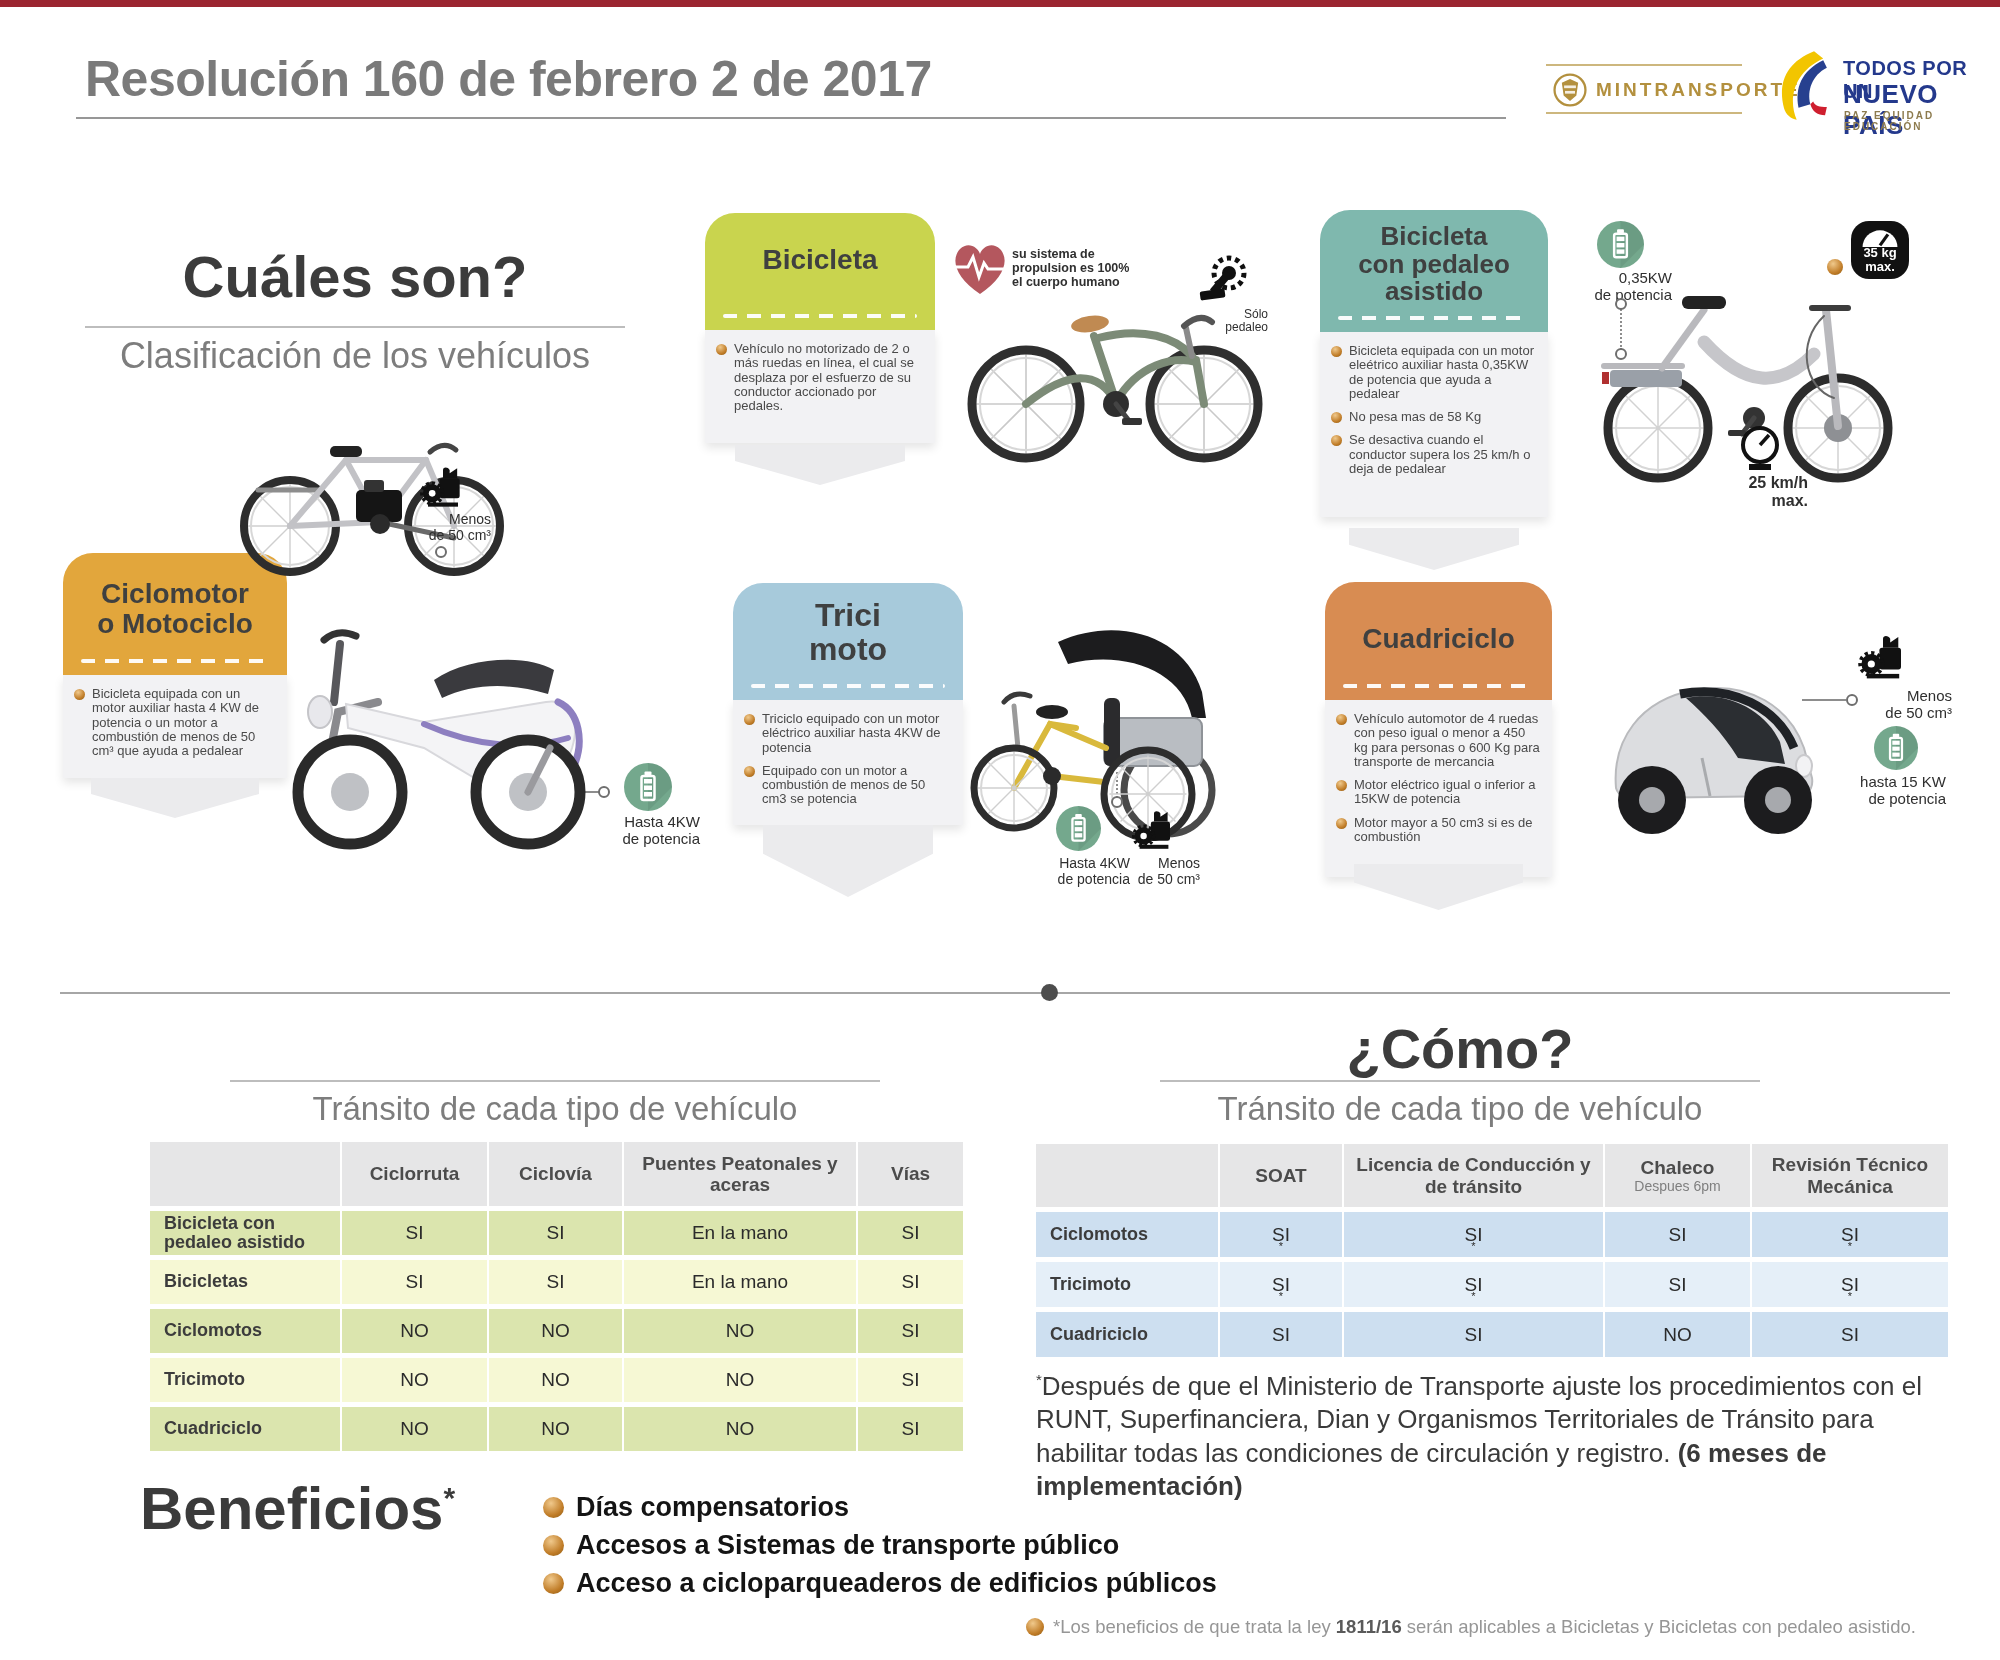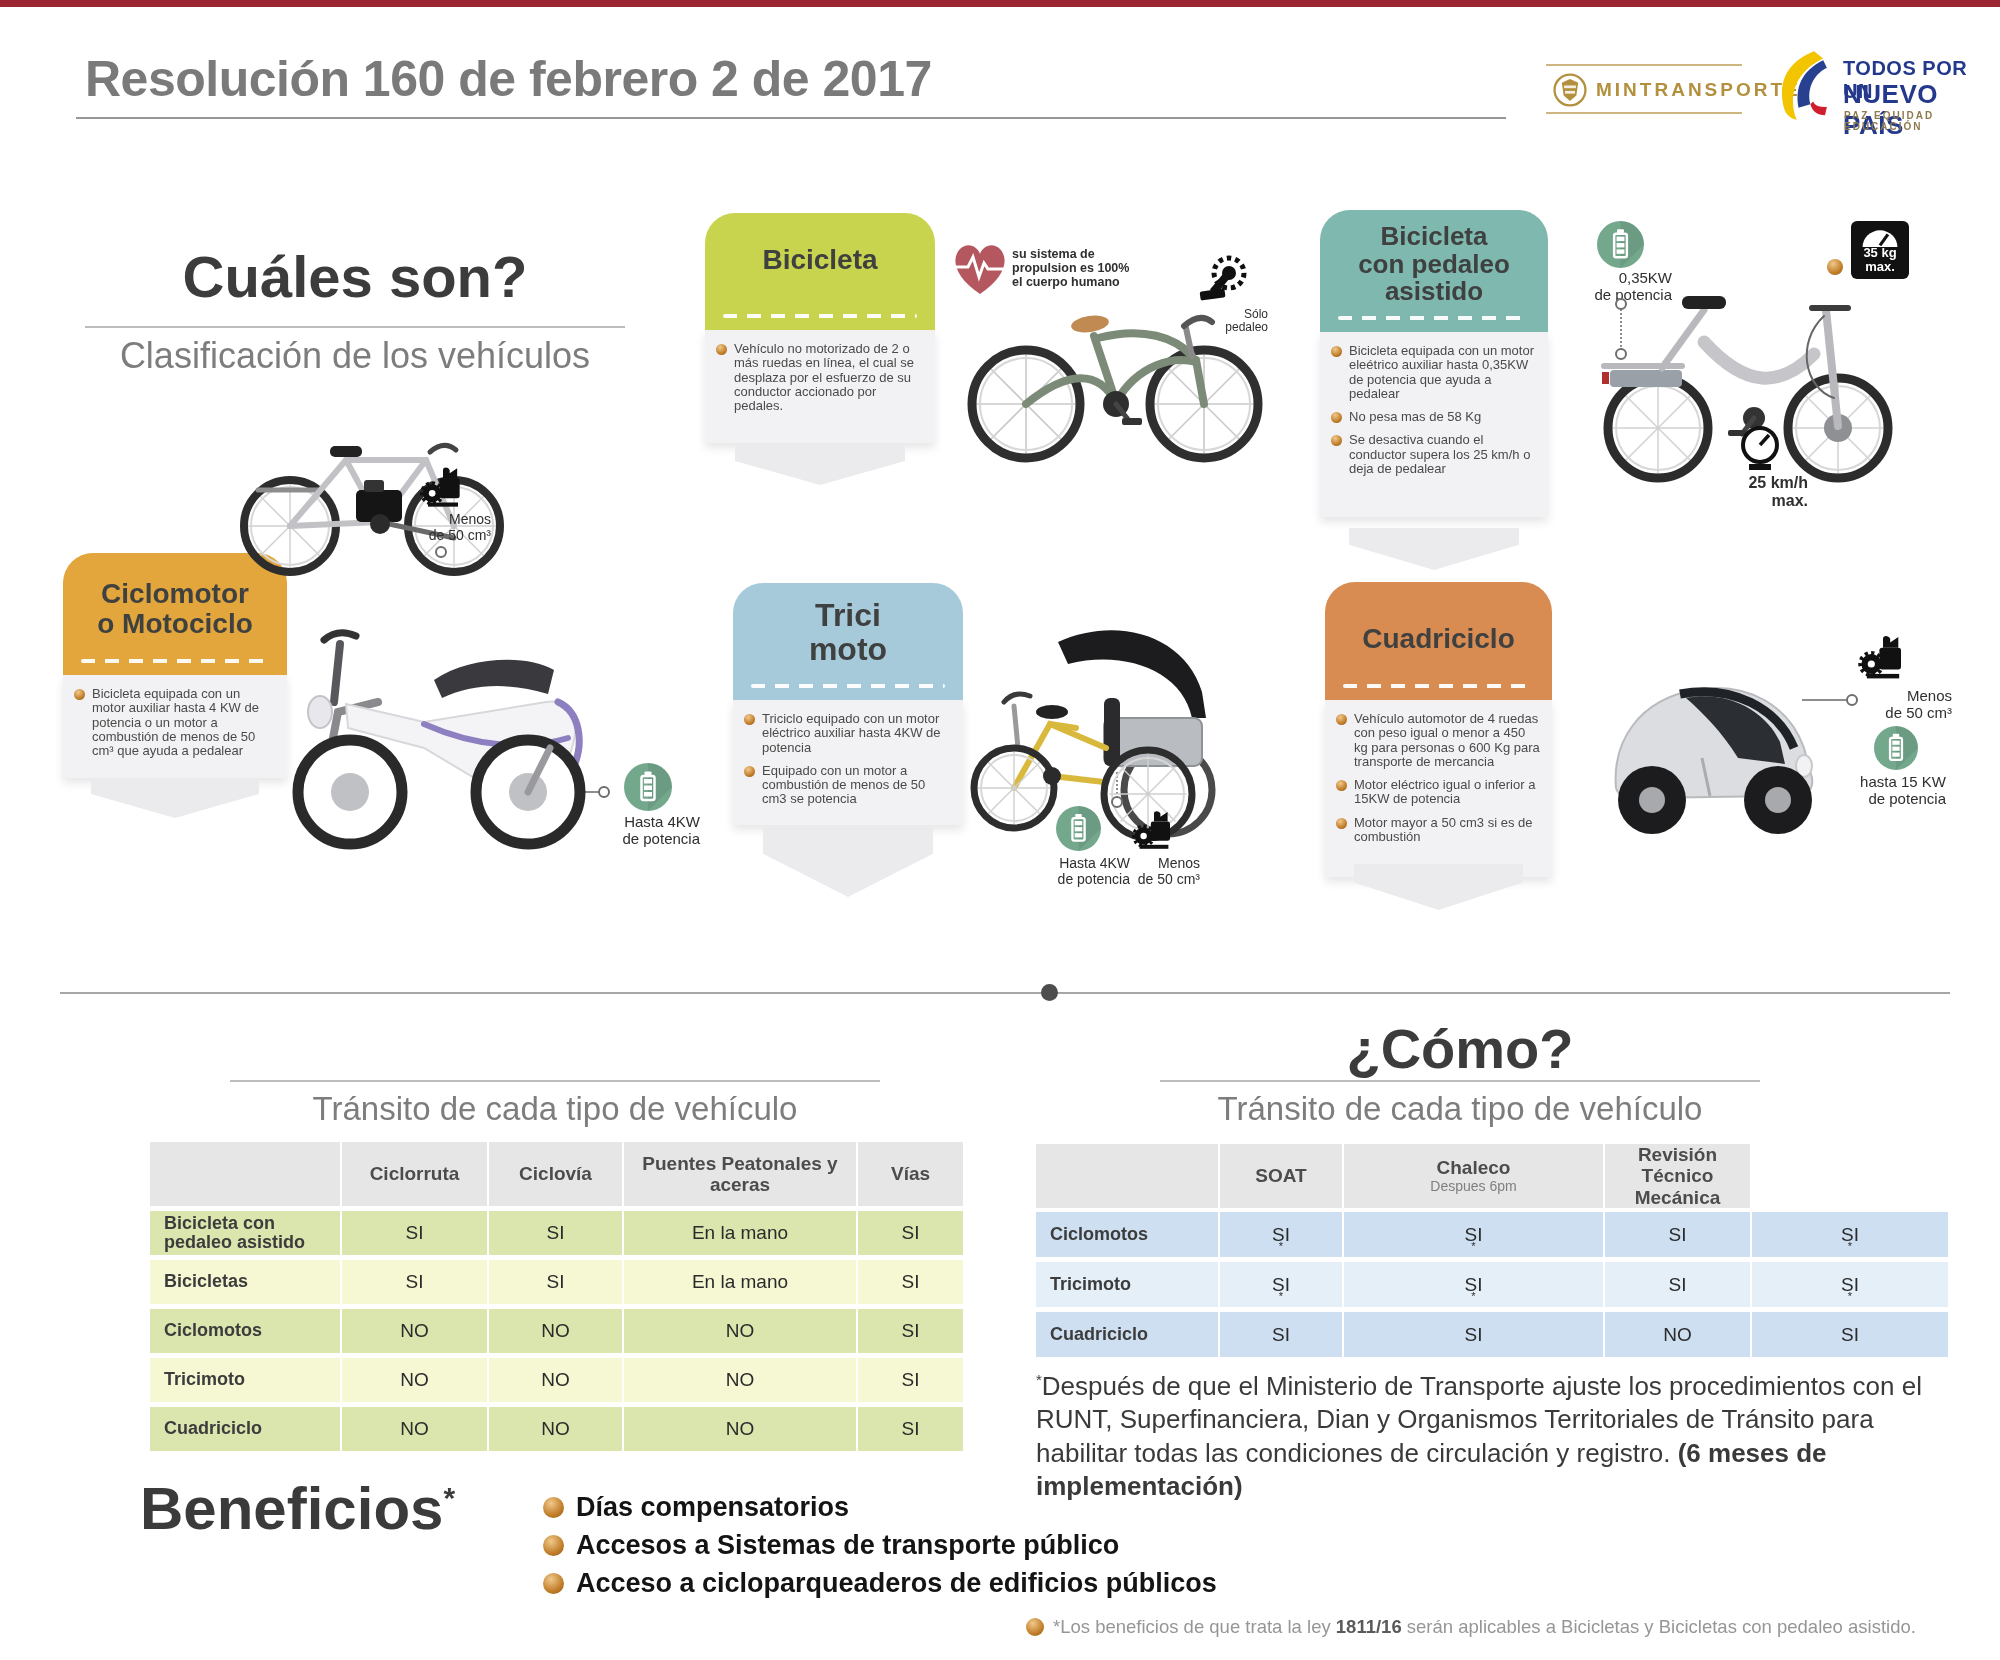--- a/index.html
+++ b/index.html
@@ -35,21 +35,21 @@
   .btext{font-size:13px;line-height:1.1;color:#4a4a4a;}
   .tail{position:absolute;background:#ebebed;clip-path:polygon(0 0,100% 0,100% 40%,50% 100%,0 40%);z-index:1;}
 
   
   .ann{position:absolute;font-size:14px;color:#2f2f2f;text-align:right;line-height:1.12;white-space:pre-line;z-index:4;}
   .ann-b{font-weight:bold;}
   .conn-dot{position:absolute;width:8px;height:8px;border:2px solid #6e6e6e;border-radius:50%;background:#fff;z-index:4;}
   .conn-v{position:absolute;width:0;border-left:2px dotted #8d8d8d;z-index:3;}
   .conn-h{position:absolute;height:0;border-top:2px solid #8d8d8d;z-index:3;}
   .icon{position:absolute;z-index:4;}
-  .scale-box{position:absolute;width:58px;height:58px;background:#111;border-radius:6px;z-index:4;
+  .scale-box{position:absolute;width:58px;height:58px;background:#111;border-radius:18px;z-index:4;
              display:flex;flex-direction:column;align-items:center;padding-top:6px;box-sizing:border-box;}
   .scale-txt{color:#fff;font-weight:bold;font-size:13px;line-height:1.05;text-align:center;white-space:pre-line;margin-top:-2px;}
 
   
   .mid-rule{position:absolute;left:60px;top:992px;width:1890px;height:2px;background:#a6a6a6;}
   .mid-dot{position:absolute;left:1041px;top:984px;width:17px;height:17px;border-radius:50%;background:#4d4d4d;}
 
   
   .ptable{position:absolute;z-index:2;}
   .t-row{display:grid;margin-top:5px;}
@@ -535,20 +535,23 @@
   <div class="h-sub" style="left:1160px;top:1090px;width:600px;font-size:33px;">Tránsito de cada tipo de vehículo</div>
   <div class="ptable t2" style="left:1036px;top:1140px;">
       <div class="t-row t-head">
         <div class="t-cell t-hcell">
           <div></div>
         </div>
         <div class="t-cell t-hcell">
           <div>SOAT</div>
         </div>
         <div class="t-cell t-hcell">
+          <div>Licencia de Conducción y de tránsito</div>
+        </div>
+        <div class="t-cell t-hcell">
           <div>Chaleco</div>
           <div class="hl2">Despues 6pm</div>
         </div>
         <div class="t-cell t-hcell">
           <div>Revisión Técnico Mecánica</div>
         </div>
       </div>
       <div class="t-row t-data row-b">
         <div class="t-cell t-label">Ciclomotos</div>
         <div class="t-cell t-val">SI<sup>*</sup></div>

